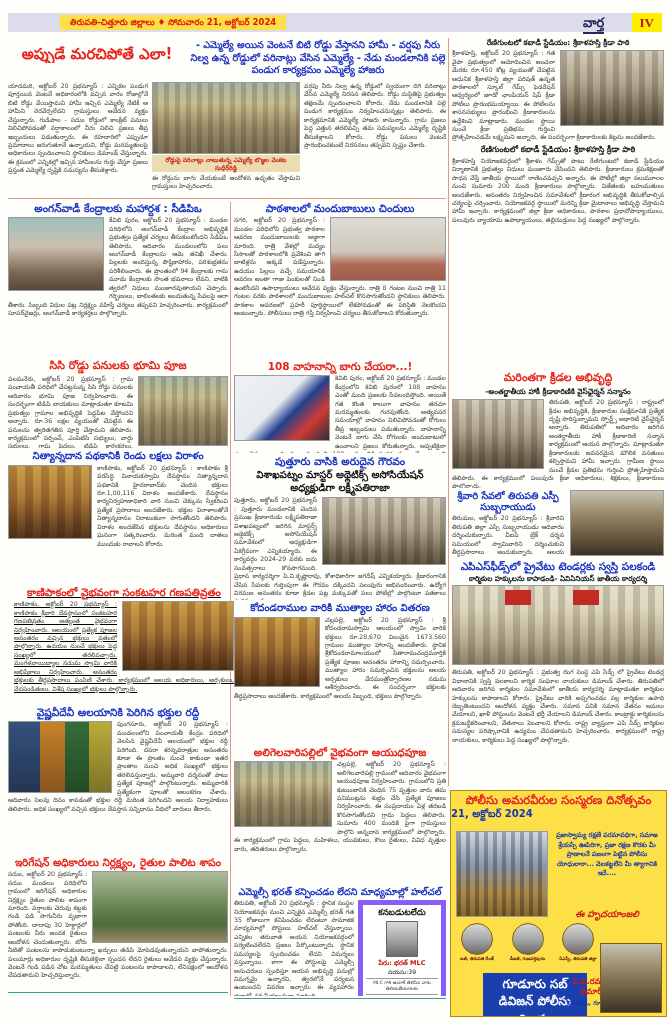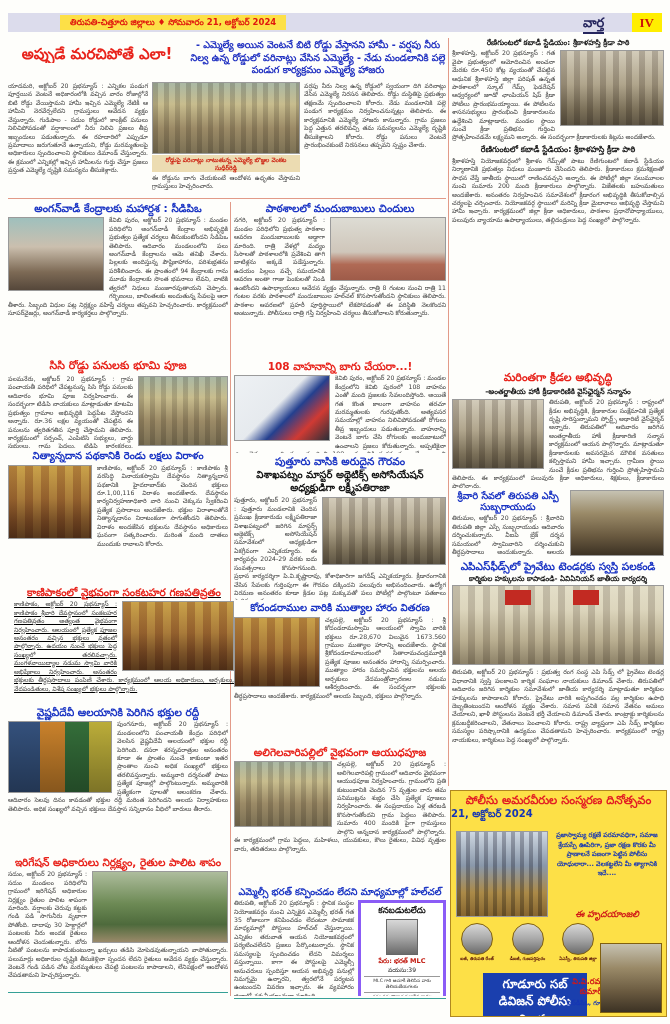--- a/index.html
+++ b/index.html
@@ -48,21 +48,21 @@
   .p-officer{background:linear-gradient(180deg,#c6c2b2 0%,#9a8a68 35%,#6a5a40 70%,#3c3224 100%);}
   .p-portrait{background:linear-gradient(180deg,#d8d8d8 0%,#a8a8a8 50%,#6a6a6a 100%);}
 
   .cap{background:#ecdcb2;color:#cc2010;font-size:6px;font-weight:bold;text-align:center;line-height:1.25;padding:1px 2px;box-sizing:border-box;}
 
   
   .lead-hl{position:absolute;left:0;top:8px;width:178px;font-size:15px;font-weight:bold;color:#e8231b;text-align:center;line-height:1.15;white-space:nowrap;overflow:hidden;}
   .lead-sub{position:absolute;left:182px;top:1px;width:256px;font-size:9.6px;font-weight:bold;color:#2333c2;text-align:center;line-height:1.32;}
 
   
-  .missbox{float:right;width:88px;border:3px solid #8b5cf6;background:#fff;margin:1px 0 2px 4px;padding:2px 3px;box-sizing:border-box;}
+  .missbox{float:right;width:88px;border:5px solid #8b5cf6;background:#fff;margin:1px 0 2px 4px;padding:2px 3px;box-sizing:border-box;}
   .missbox .mb-t{font-size:8.5px;font-weight:bold;text-align:center;color:#111;}
   .missbox .mb-photo{width:30px;height:34px;margin:2px auto;border:1px solid #666;}
   .missbox .mb-n{font-size:6.5px;font-weight:bold;color:#c21a10;text-align:center;}
   .missbox .mb-a{font-size:6px;text-align:center;color:#222;}
   .missbox .mb-note{font-size:4.6px;color:#333;text-align:center;border-top:1px solid #999;margin-top:2px;padding-top:1px;line-height:1.3;}
   .missbox .mb-c{font-size:4.6px;color:#333;text-align:center;border-top:1px solid #999;margin-top:2px;padding-top:1px;}
 
   
   .ad{position:absolute;left:450px;top:790px;width:217px;height:227px;background:#fde047;border:1px solid #b08820;box-sizing:border-box;overflow:hidden;}
   .ad .ad-title{margin-top:3px;font-size:11.5px;font-weight:bold;color:#e31e24;text-align:center;line-height:1.1;}

